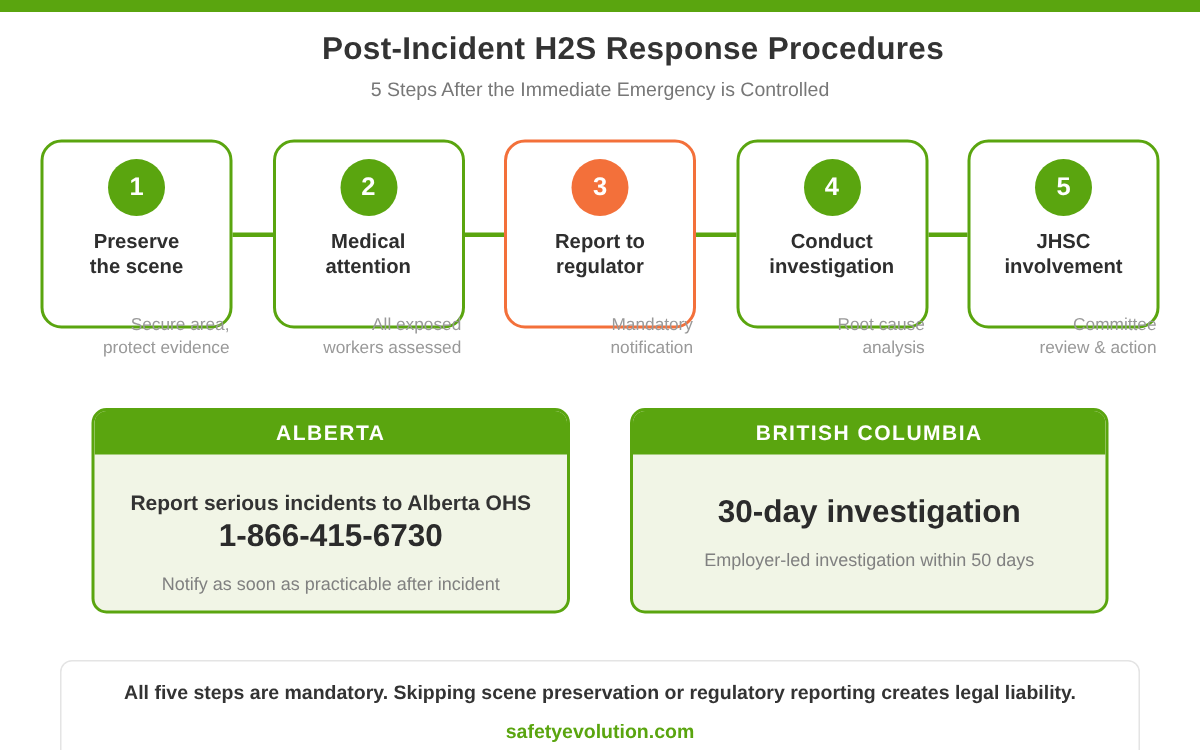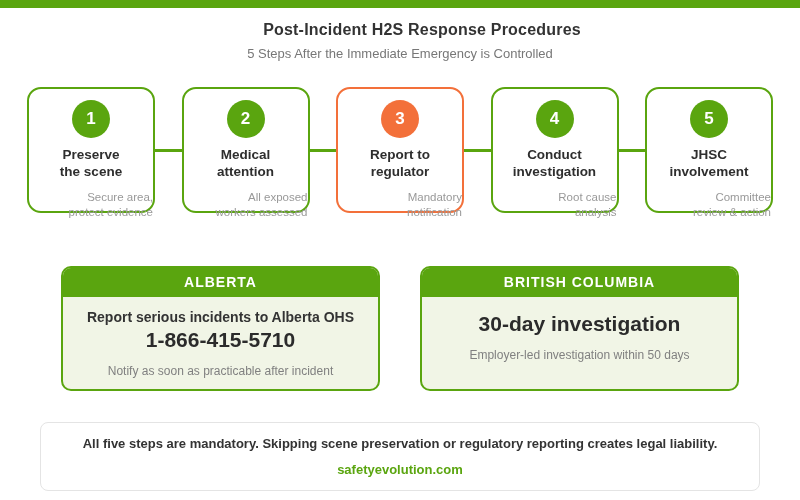--- a/index.html
+++ b/index.html
@@ -20,21 +20,21 @@
   .top-bar {
     width: 800px;
     height: 8px;
     background: var(--green);
   }
   .header {
     text-align: center;
     padding-top: 13px;
   }
   .page-title {
-    font-size: 16px;
+    font-size: 21px;
     font-weight: bold;
     color: var(--title-text);
     letter-spacing: 0.2px;
     margin-left: 44px;
   }
   .page-subtitle {
     margin-top: 7px;
     font-size: 13px;
     color: #777777;
   }
@@ -74,21 +74,21 @@
     line-height: 38px;
     margin: 0 auto 9px auto;
   }
   .step-card.orange .step-circle { background: var(--orange); }
   .step-title {
     font-size: 13.5px;
     font-weight: bold;
     color: #2e2e2e;
     line-height: 1.25;
     white-space: pre-line;
-    margin-bottom: 9px;
+    margin-bottom: 23px;
   }
   .step-subtitle {
     font-size: 11.5px;
     color: var(--muted-text);
     line-height: 1.3;
     white-space: pre-line;
     text-align: right;
   }
   
   .region-row {
@@ -108,21 +108,21 @@
     background: var(--green);
     color: #ffffff;
     font-size: 14px;
     font-weight: bold;
     letter-spacing: 1px;
     text-align: center;
     padding: 6px 0 7px 0;
   }
   .region-body {
     text-align: center;
-    padding: 12px 8px 11px 8px;
+    padding: 24px 8px 11px 8px;
   }
   .region-line1 {
     font-size: 14px;
     font-weight: bold;
     color: #333333;
   }
   .region-highlight {
     font-size: 21px;
     font-weight: bold;
     color: #2b2b2b;
@@ -215,21 +215,21 @@
   </div>
 
 </div>
 
 <div class="region-row">
 
   <div class="region-card">
     <div class="region-header">ALBERTA</div>
     <div class="region-body">
       <div class="region-line1">Report serious incidents to Alberta OHS</div>
-      <div class="region-highlight">1-866-415-5710</div>
+      <div class="region-highlight">1-866-415-6730</div>
       <div class="region-note">Notify as soon as practicable after incident</div>
     </div>
   </div>
 
   <div class="region-card">
     <div class="region-header">BRITISH COLUMBIA</div>
     <div class="region-body">
       <div class="region-highlight">30-day investigation</div>
       <div class="region-note">Employer-led investigation within 50 days</div>
     </div>

